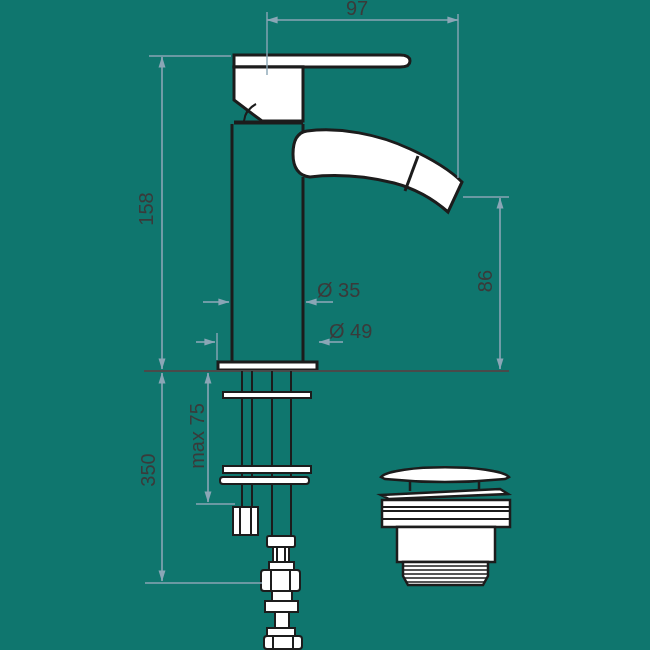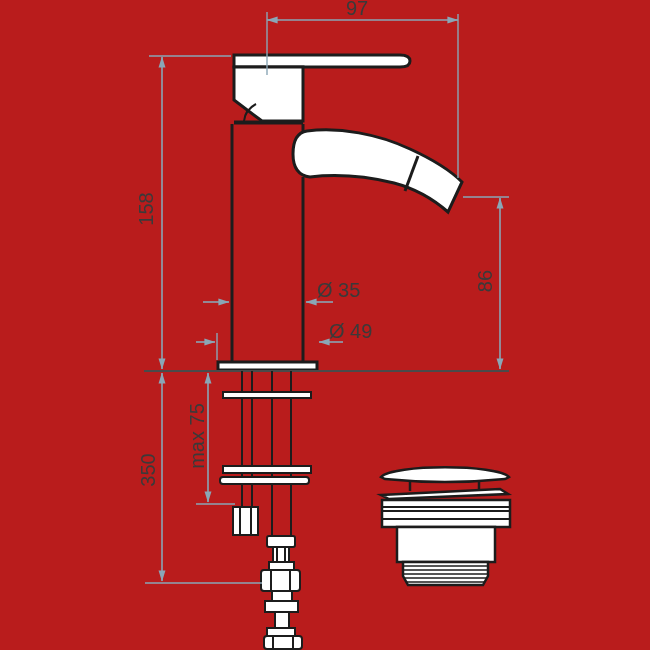--- a/index.html
+++ b/index.html
@@ -1,19 +1,19 @@
 <!DOCTYPE html>
 <html><head>
 <meta charset="utf-8">
 <style>
   html,body{margin:0;padding:0;background:#ffffff;}
   .canvas{
     position:relative;
     width:650px;height:650px;
-    background:#b91c1c;
+    background:#0f766e;
     font-family:"Liberation Sans", sans-serif;
     overflow:hidden;
   }
   svg{display:block;}
   .dim-line{stroke:#8aa6b6;stroke-width:1.6;fill:none;}
   .dim-ext{stroke:#8aa6b6;stroke-width:1.4;fill:none;}
   .dim-text{fill:#3a3a3a;font-size:20px;font-family:"Liberation Sans",sans-serif;}
   .outline{stroke:#1c1c1c;fill:#ffffff;}
   .ol3{stroke-width:3;}
   .nofill{fill:none;}

